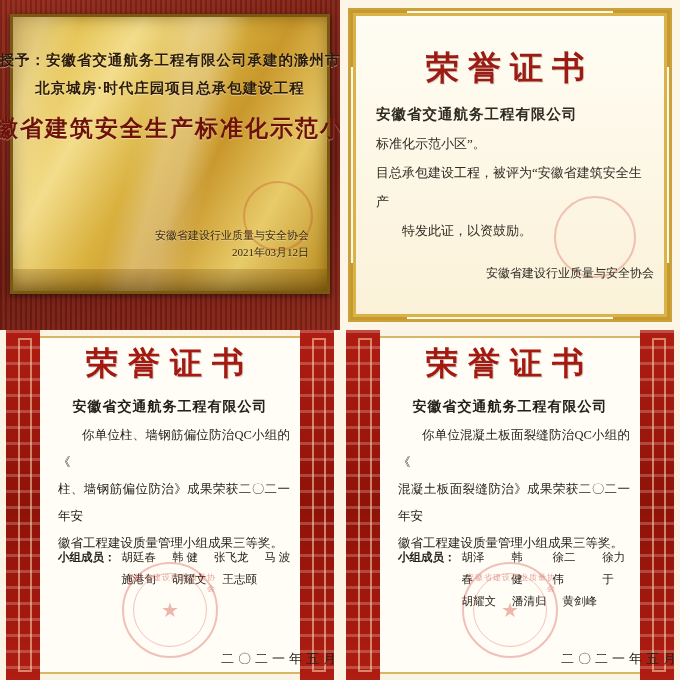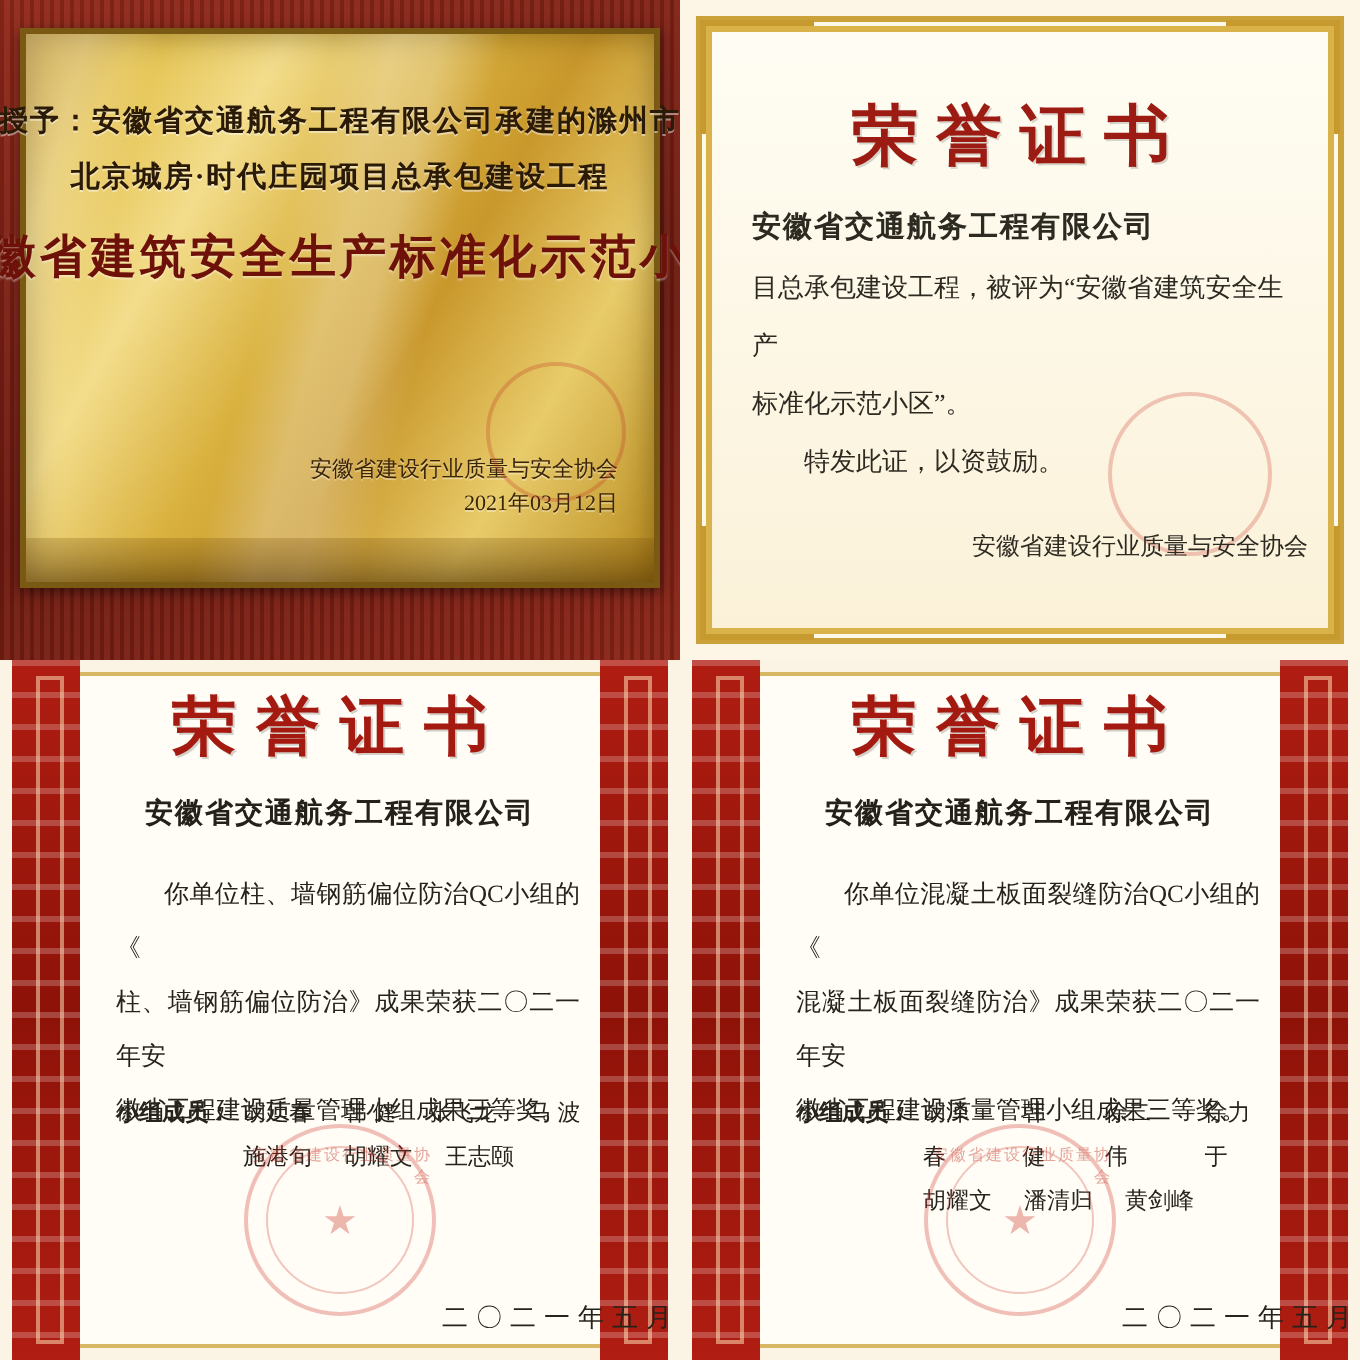--- a/index.html
+++ b/index.html
@@ -164,21 +164,21 @@
     font-weight:bold;font-size:32px;letter-spacing:10px;
     color:#a51a10;
     text-shadow:1px 1px 0 rgba(0,0,0,.18);
   }
   .cert-b-org{
     position:absolute;top:68px;left:0;right:0;text-align:center;
     font-family:"Liberation Serif", serif;
     font-size:14px;font-weight:bold;letter-spacing:1px;color:#24211b;
   }
   .cert-b-body{
-    position:absolute;left:58px;right:50px;top:104px;
+    position:absolute;left:58px;right:50px;top:92px;
     font-family:"Liberation Serif", serif;
     font-size:12.5px;line-height:27px;color:#26231d;
     text-align:justify;
   }
   .cert-b-body .ind{text-indent:24px;}
   .cert-b-members{
     position:absolute;left:58px;right:44px;top:216px;
     font-family:"Liberation Serif", serif;
     font-size:11.5px;line-height:22px;color:#26231d;
     display:flex;gap:6px;
@@ -234,22 +234,22 @@
     <div class="cert-tr-inner"></div>
     <div class="corner c-tl"></div>
     <div class="corner c-tr"></div>
     <div class="corner c-bl"></div>
     <div class="corner c-br"></div>
 
     <div class="cert-tr-title">荣誉证书</div>
 
     <div class="cert-tr-body">
       <div class="name">安徽省交通航务工程有限公司</div>
+      <div class="p">标准化示范小区”。</div>
       <div class="p">目总承包建设工程，被评为“安徽省建筑安全生产</div>
-      <div class="p">标准化示范小区”。</div>
       <div class="indent">特发此证，以资鼓励。</div>
     </div>
 
     <div class="cert-tr-seal"></div>
     <div class="cert-tr-foot">
       <div>安徽省建设行业质量与安全协会</div>
     </div>
   </div>
 
   <div class="cell cert-b">

